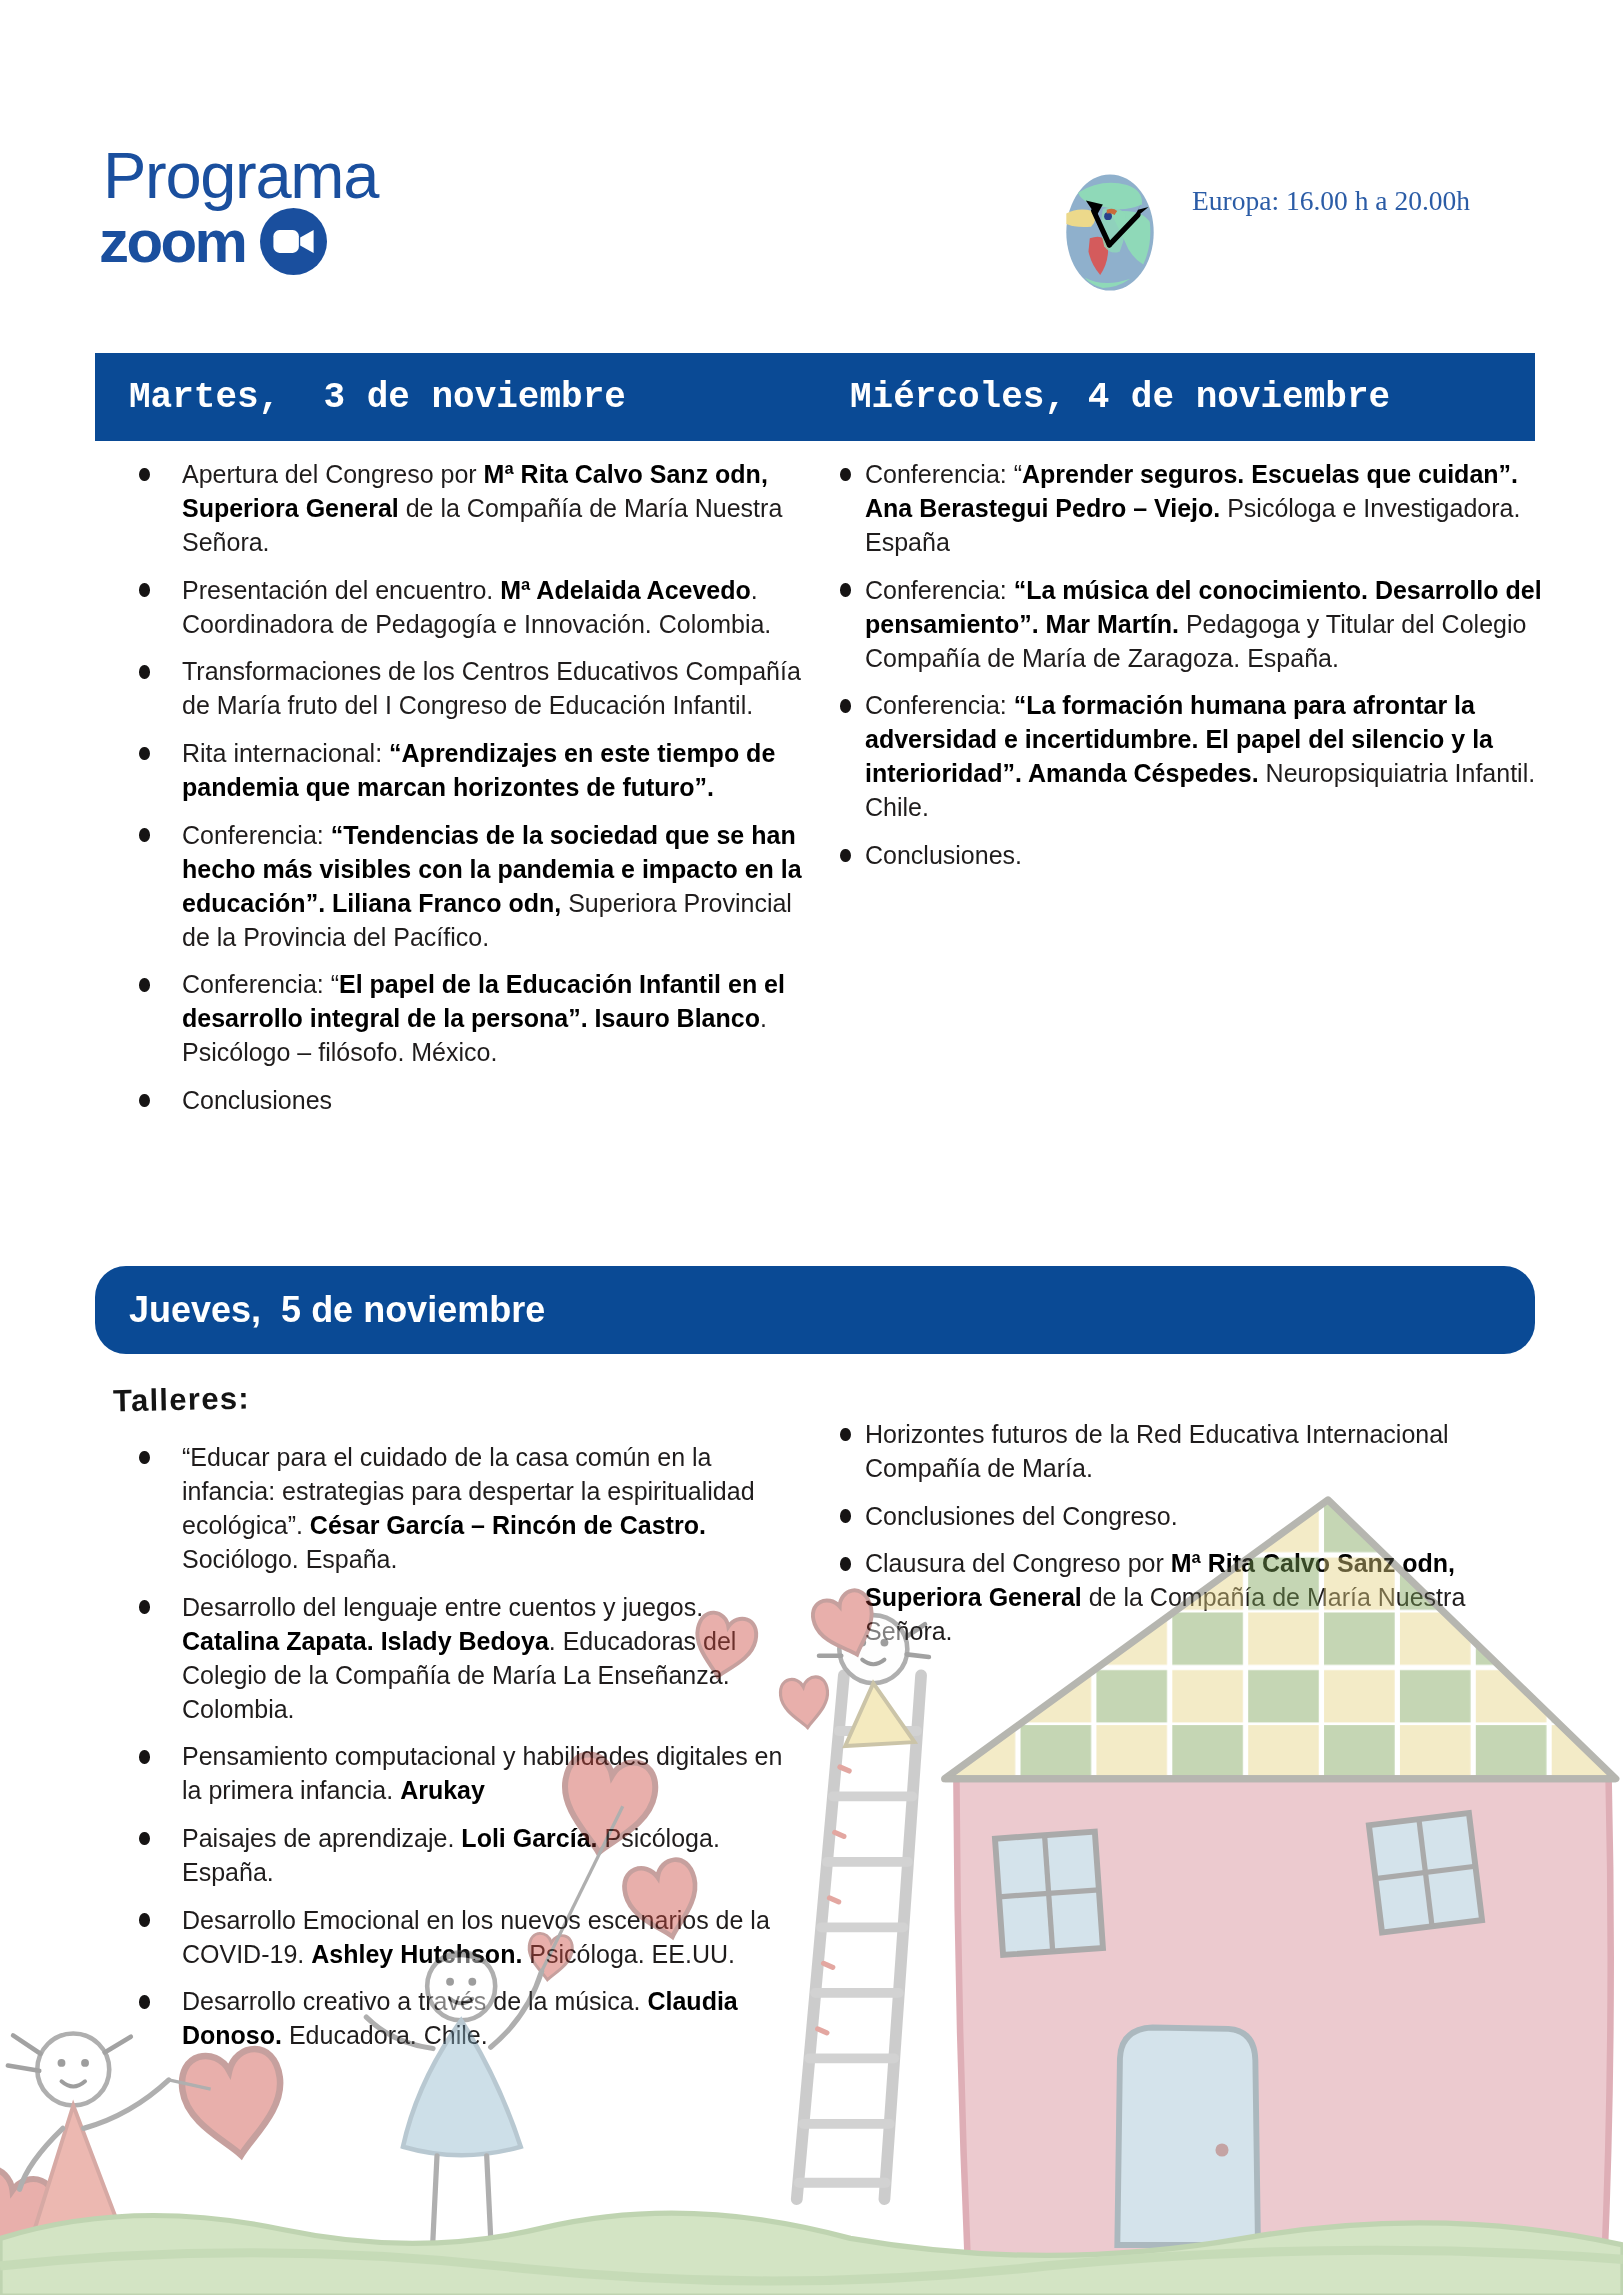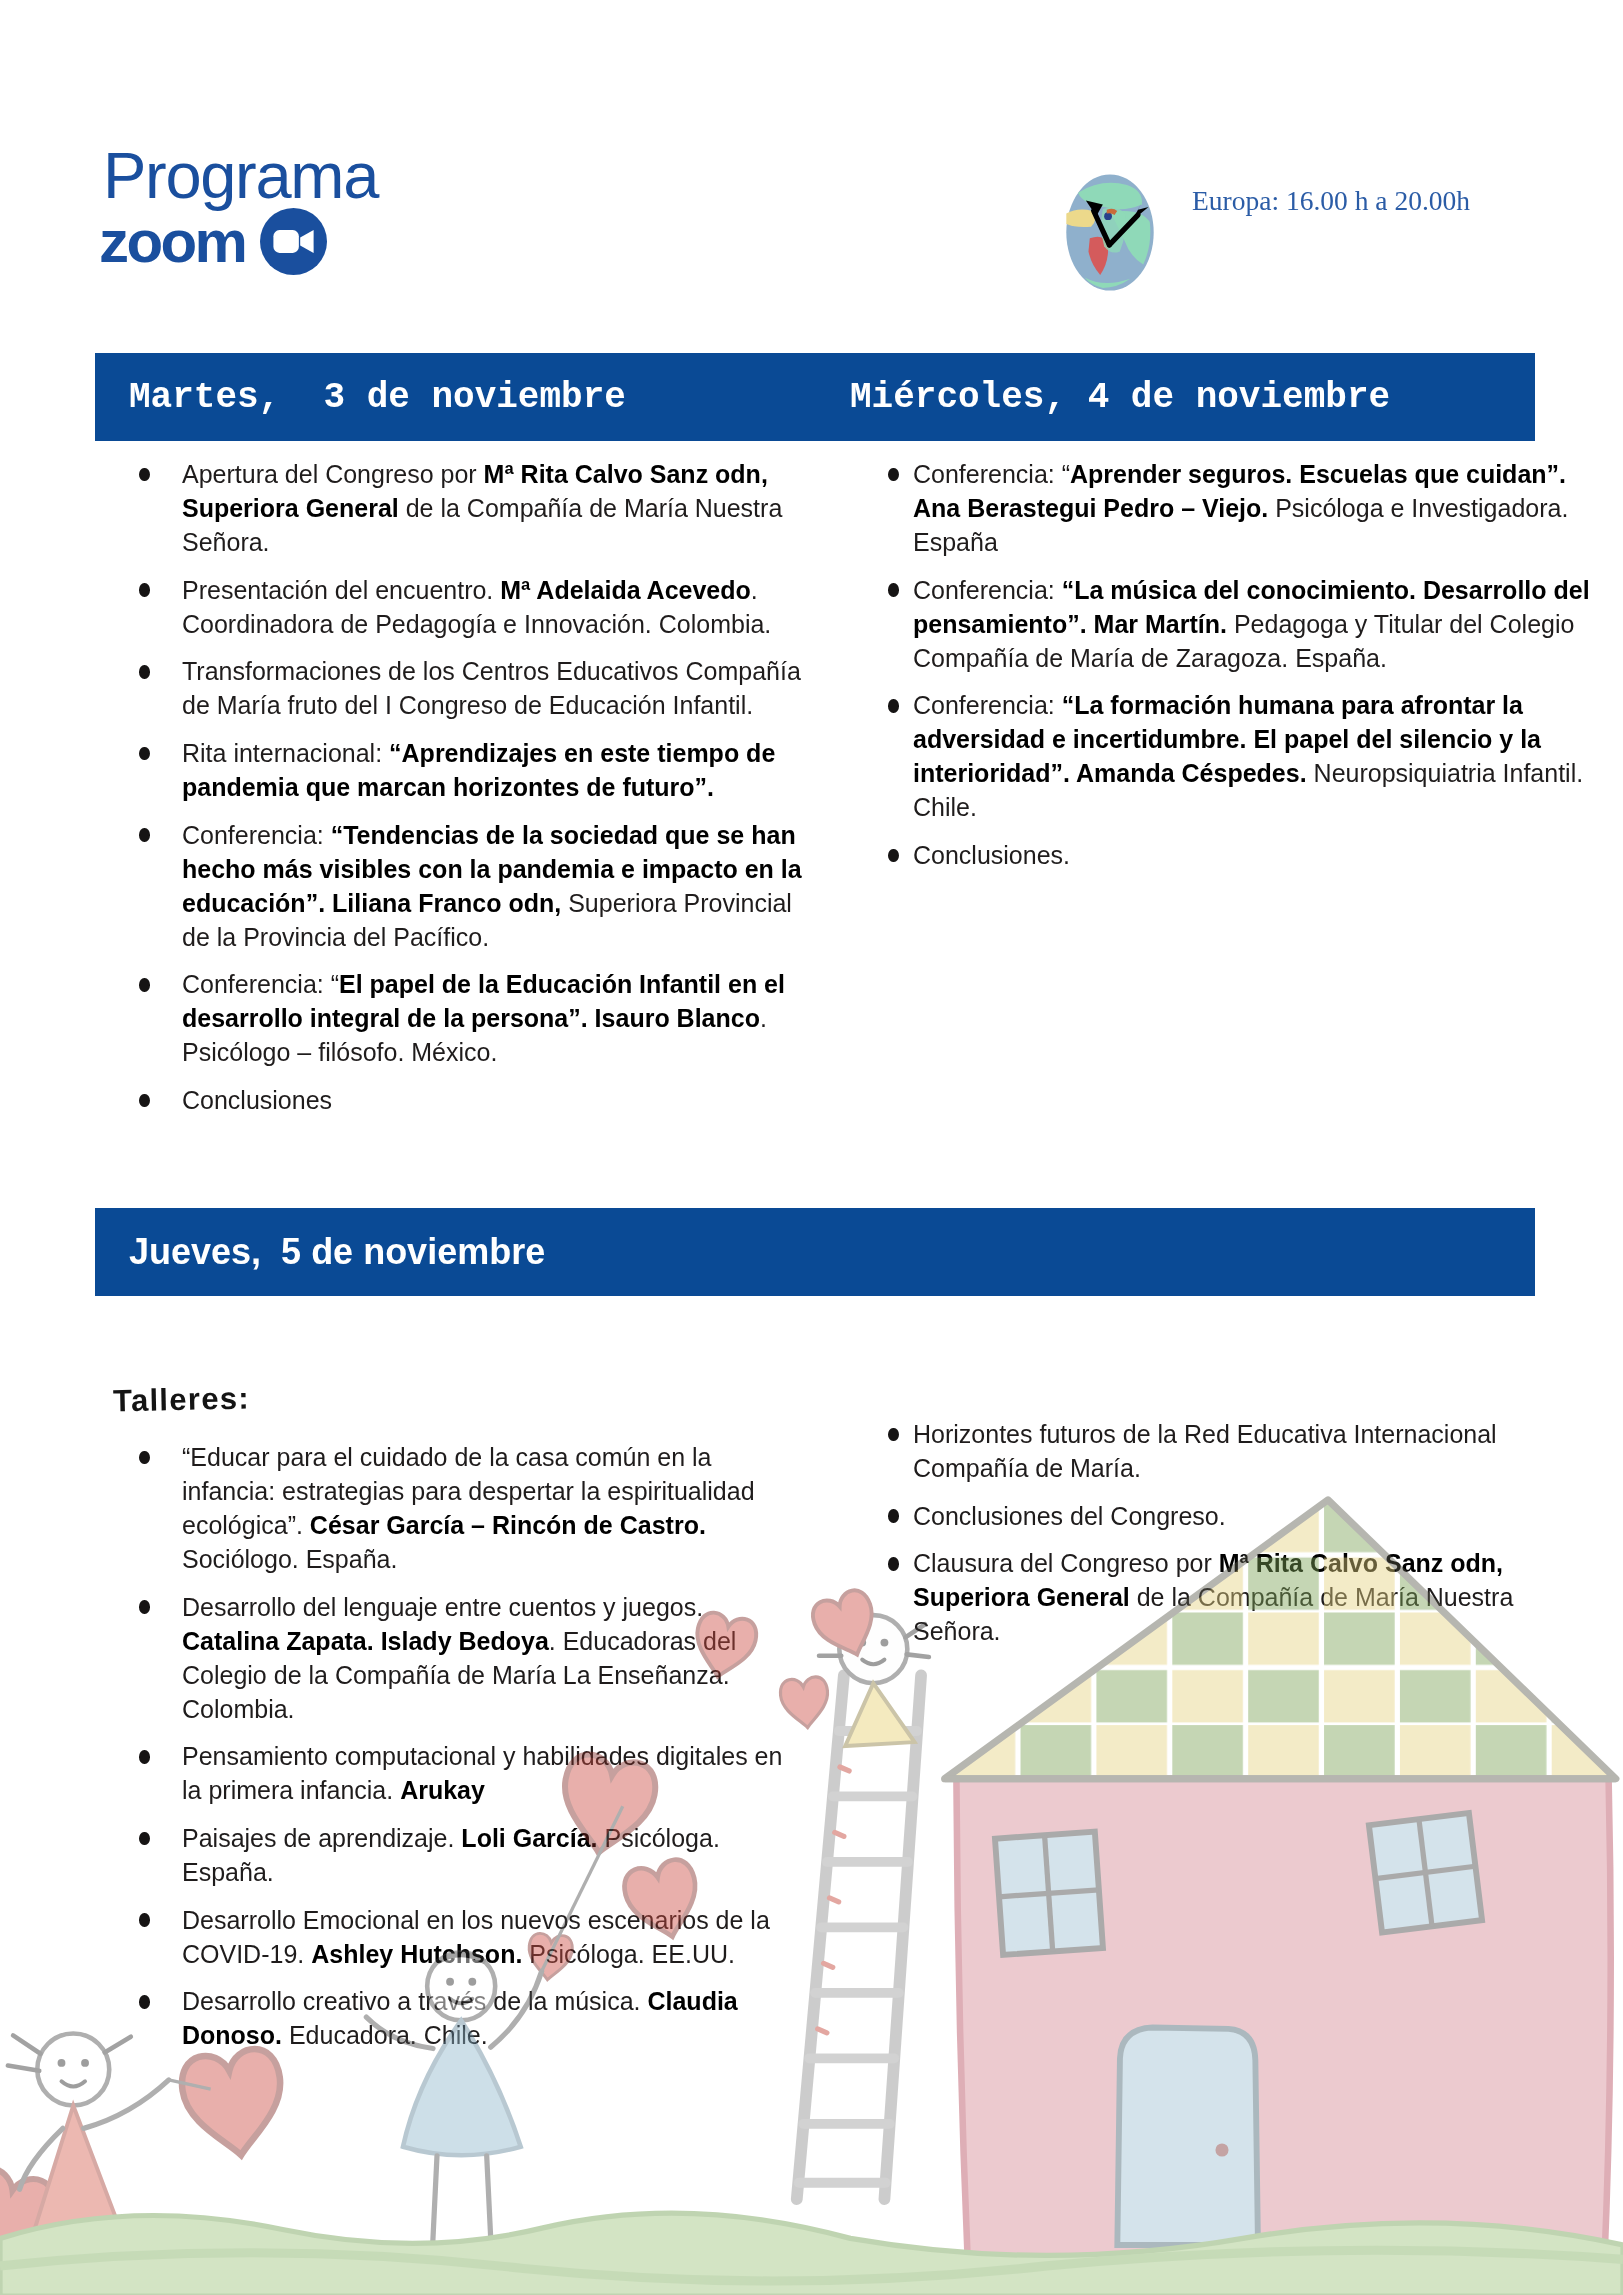--- a/index.html
+++ b/index.html
@@ -16,39 +16,39 @@
   .zoom-logo { position:absolute; left:99px; top:208px; display:flex; align-items:center; }
   .zoom-word { font-size:60px; font-weight:700; color:#1a4f9e; letter-spacing:-2.6px; line-height:1; }
   .zoom-badge { margin-left:14.4px; width:67px; height:67px; }
 
   .globe-icon { position:absolute; left:1065px; top:173px; width:90px; height:119px; }
   .tz-text { position:absolute; left:1192px; top:185px; font-size:27.5px; color:#2b5ca6; white-space:pre;font-family:Liberation Serif, serif; }
 
   
   .day-bar { position:absolute; left:95px; width:1440px; height:88px; background:#0a4a95; }
   .bar-1 { top:353px;font-family:Liberation Mono, monospace; }
-  .bar-2 { top:1208px; }
+  .bar-2 { top:1266px;border-radius:31px; }
   .bar-label {
     position:absolute; top:50%; transform:translateY(-50%);
     color:#ffffff; font-size:36px; font-weight:700; white-space:pre; letter-spacing:0px;
   }
   .bar-label.l1 { left:34px; }
   .bar-label.l2 { left:755px; }
 
   
   ul.prog { position:absolute; list-style:none; margin:0; padding:0;
             font-size:25px; line-height:34px; color:#1f1c1c; }
   ul.prog li { position:relative; margin:0 0 13.7px 0; }
   ul.prog li::before {
     content:""; position:absolute; top:10.5px; width:10.5px; height:13.7px;
     border-radius:50%; background:#161414;
   }
   ul.col-left  { left:154px;  width:622px;margin-left:28px; }
   ul.col-left  li::before { left:-43px; }
-  ul.col-right { left:865px; width:694px;margin-left:48px; }
+  ul.col-right { left:865px; width:694px; }
   ul.col-right li::before { left:-25px; }
   #list-martes, #list-miercoles { top:457px; }
   #list-jueves-left  { top:1440px; }
   #list-jueves-right { top:1417px; }
   ul.prog .b { font-weight:700; color:#000; }
 
   .talleres-label {
     position:absolute; left:113px; top:1382px;
     font-size:31px; font-weight:700; color:#141414;
     letter-spacing:1.3px; transform:rotate(-1.2deg);

